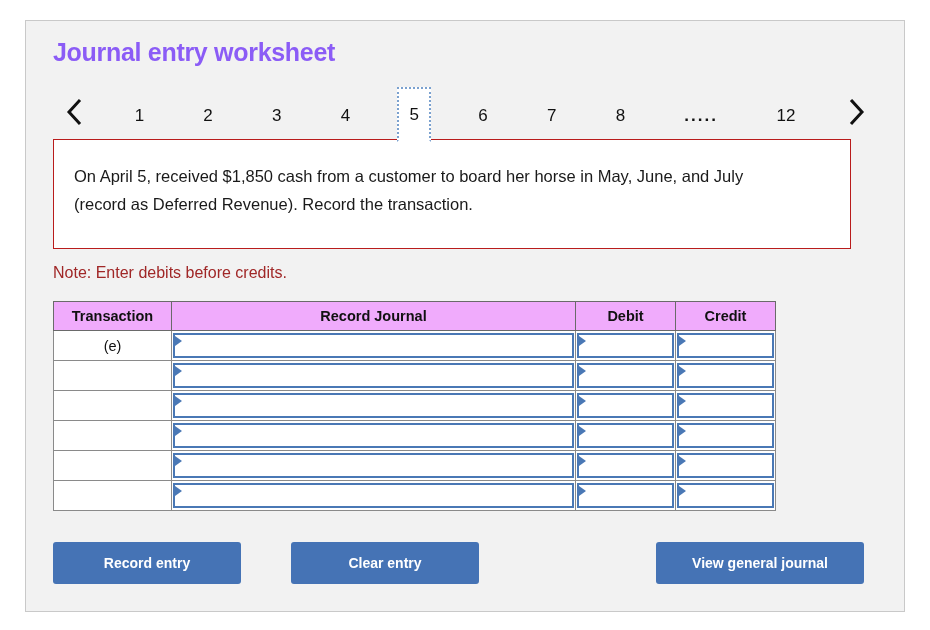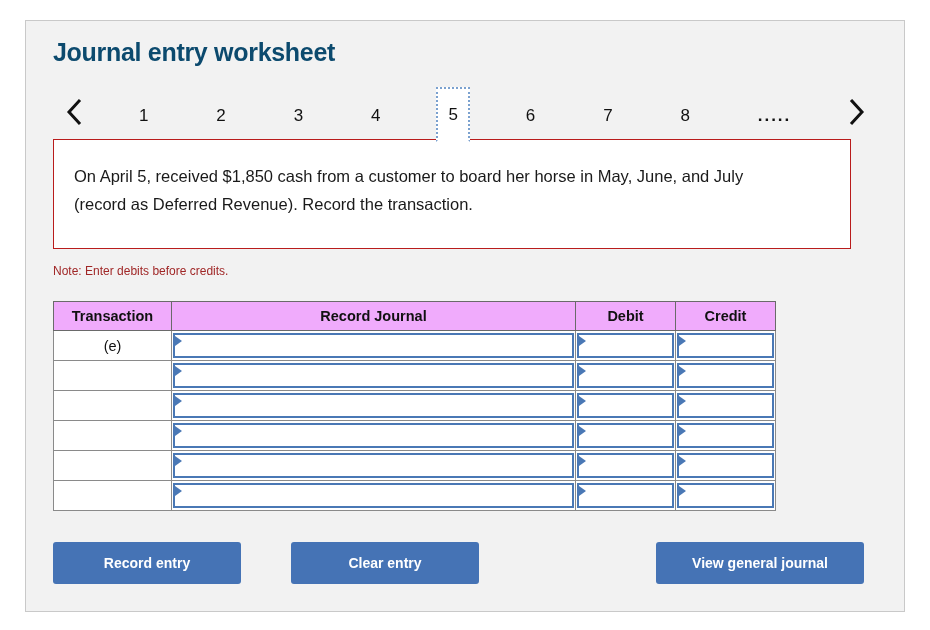--- a/index.html
+++ b/index.html
@@ -24,21 +24,21 @@
     border: 1px solid #c9c9c9;
     box-sizing: border-box;
   }
 
   .worksheet-title {
     position: absolute;
     left: 27px;
     top: 17px;
     font-size: 25px;
     font-weight: bold;
-    color: #0c4a6e;
+    color: #8b5cf6;
     letter-spacing: -0.3px;
   }
 
   
   .tabstrip {
     position: absolute;
     left: 0px;
     top: 66px;
     width: 878px;
     height: 55px;
@@ -117,21 +117,21 @@
     width: 720px;
     font-size: 16.5px;
     line-height: 28px;
     color: #1a1a1a;
   }
 
   .note {
     position: absolute;
     left: 27px;
     top: 243px;
-    font-size: 12px;
+    font-size: 16px;
     color: #a02727;
   }
 
   
   .jtable {
     position: absolute;
     left: 27px;
     top: 280px;
     width: 722px;
     border-collapse: collapse;
@@ -221,20 +221,21 @@
       <div class="tabs">
         <div class="tab">1</div>
         <div class="tab">2</div>
         <div class="tab">3</div>
         <div class="tab">4</div>
         <div class="tab active">5</div>
         <div class="tab">6</div>
         <div class="tab">7</div>
         <div class="tab">8</div>
         <div class="tab ellipsis">.....</div>
+        <div class="tab">12</div>
       </div>
       <div class="nav-arrow">
         <svg width="18" height="30" viewBox="0 0 18 30" aria-hidden="true">
           <polyline points="5,4 15,15 5,26" fill="none" stroke="#111" stroke-width="3" stroke-linecap="square" stroke-linejoin="miter"></polyline>
         </svg>
       </div>
     </div>
   </div>
 
   <div class="question-box">

